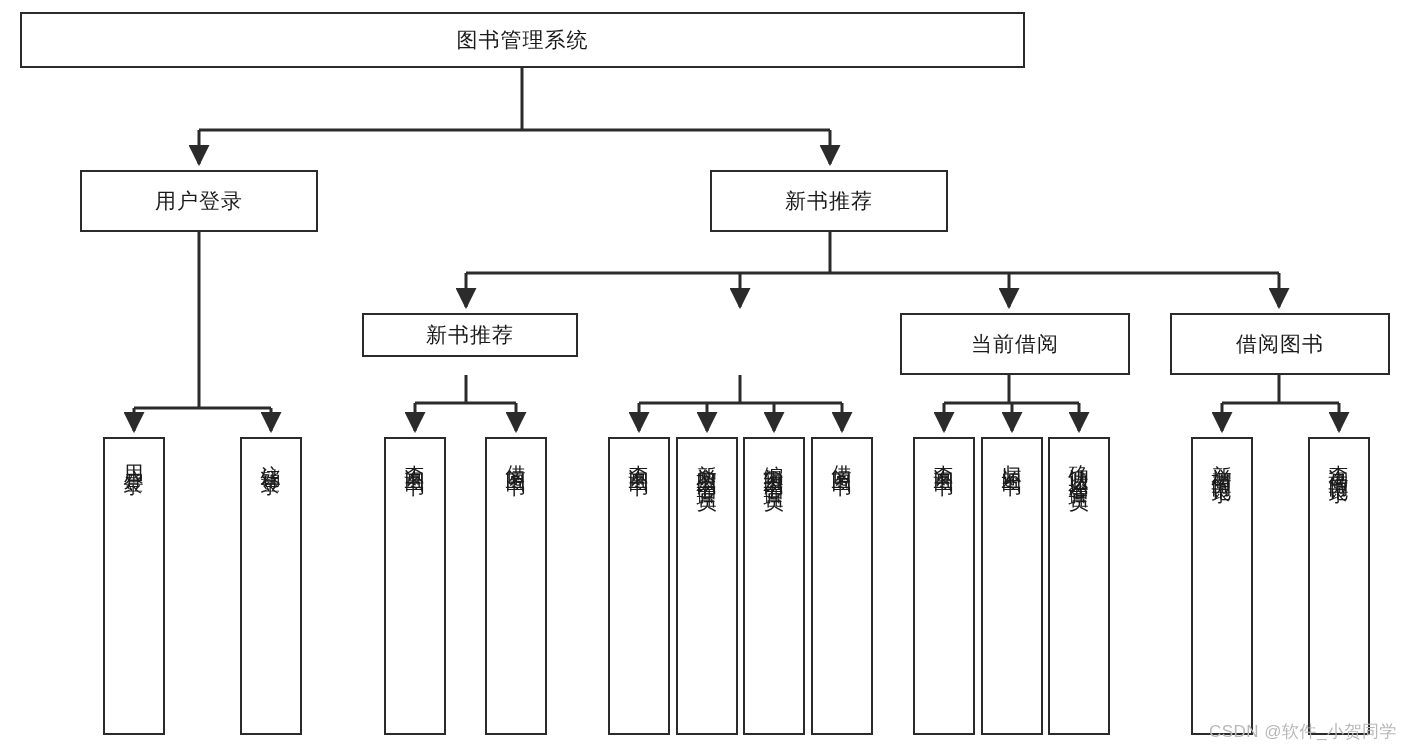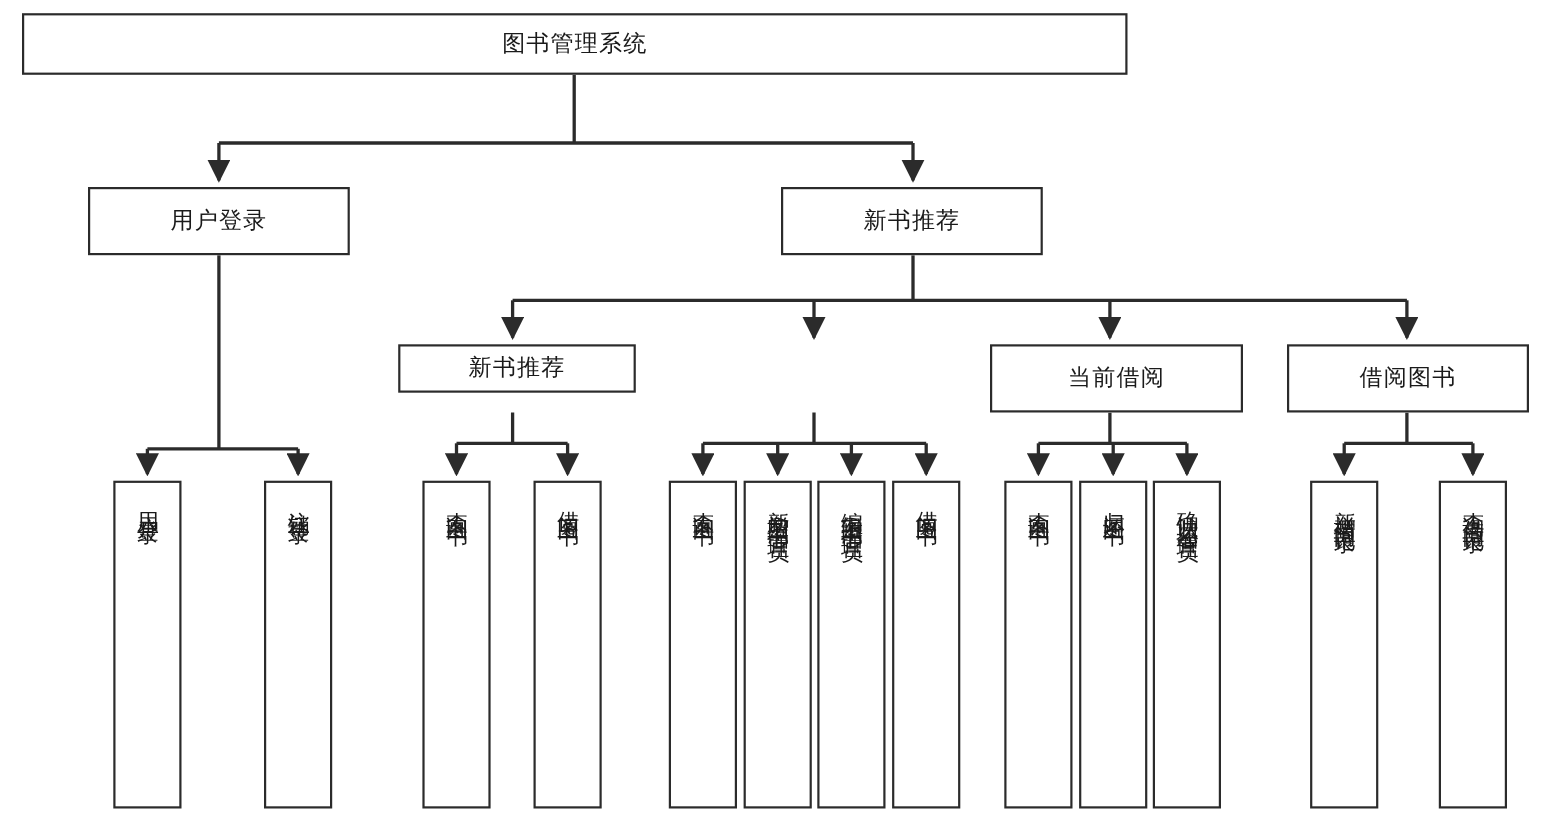--- a/index.html
+++ b/index.html
@@ -162,13 +162,14 @@
     <span class="lbl">确认归还（管理员）</span>
   </div>
 
   <div class="node leaf" style="left:1191px;top:437px;width:62px;height:298px;">
     <span class="lbl">新增借阅记录</span>
   </div>
   <div class="node leaf" style="left:1308px;top:437px;width:62px;height:298px;">
     <span class="lbl">查询借阅记录</span>
   </div>
 
+  <div id="watermark">CSDN @软件_小贺同学</div>
 </div>
 
 </body></html>

